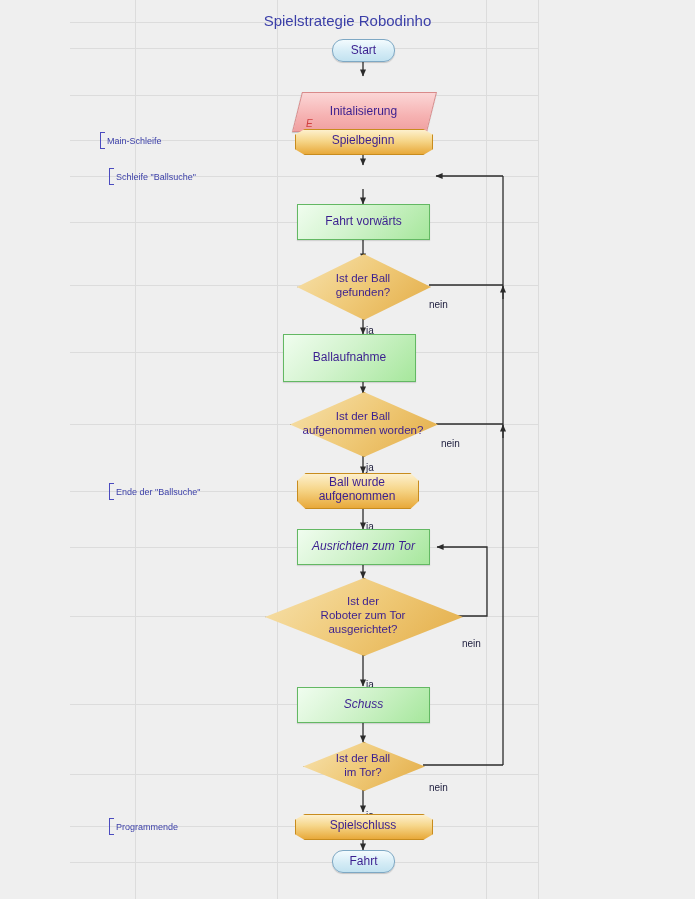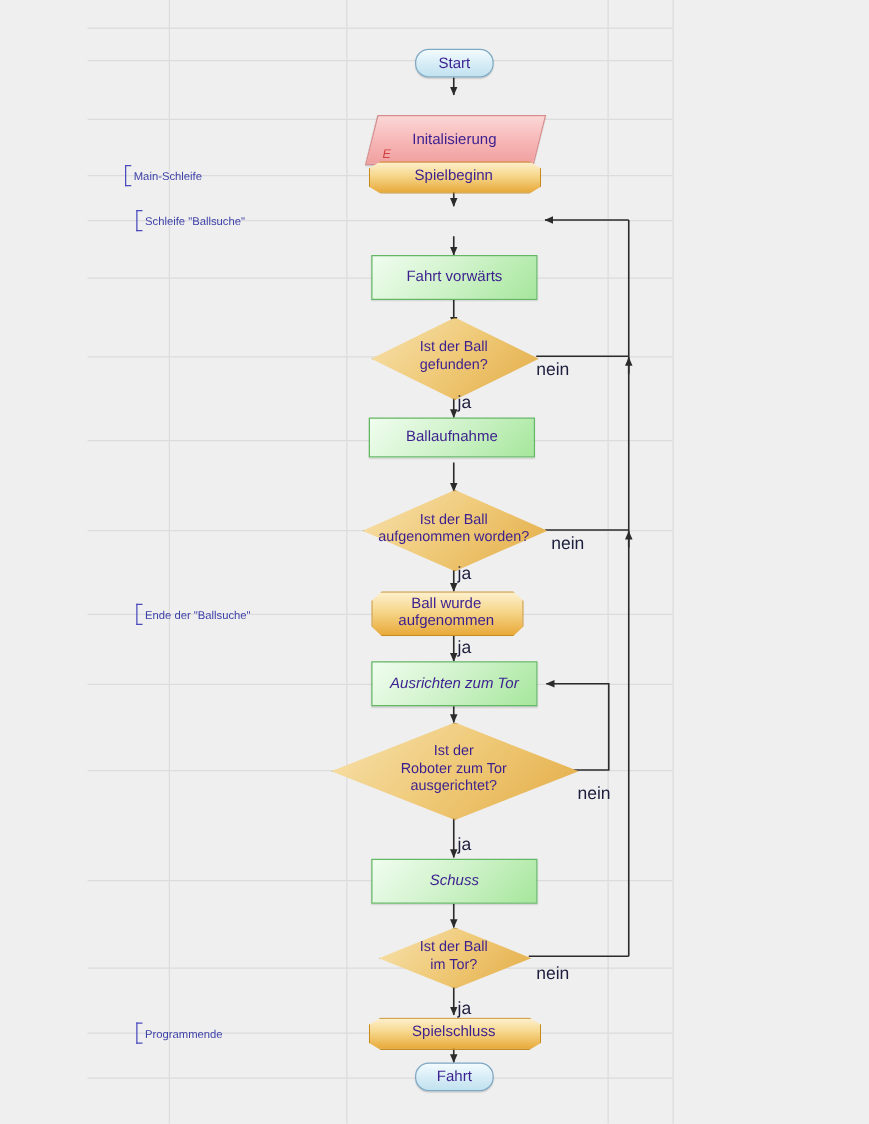--- a/index.html
+++ b/index.html
@@ -103,22 +103,23 @@
     position:absolute;left:0;top:0;width:100%;height:100%;
     display:flex;align-items:center;justify-content:center;
     color:#3b1f8f;font-size:11.5px;text-align:center;line-height:1.2;
     white-space:pre-line;
   }
 
   
   .edge-label{
     position:absolute;
     color:#1d1d3d;
-    font-size:14px;
+    font-size:10px;
     white-space:nowrap;
+    margin-top:12px;
   }
 
   
   .annot{position:absolute;display:flex;align-items:center;}
   .annot .brk{
     width:5px;height:17px;
     border:1.5px solid #4b4bbf;
     border-right:none;
     box-sizing:border-box;
   }
@@ -149,20 +150,21 @@
   <div class="gridline gh" style="left:70px;top:704px;width:468px;"></div>
   <div class="gridline gh" style="left:70px;top:774px;width:468px;"></div>
   <div class="gridline gh" style="left:70px;top:826px;width:468px;"></div>
   <div class="gridline gh" style="left:70px;top:862px;width:468px;"></div>
 
   <div class="gridline gv" style="left:135px;top:0;height:899px;"></div>
   <div class="gridline gv" style="left:277px;top:0;height:899px;"></div>
   <div class="gridline gv" style="left:486px;top:0;height:899px;"></div>
   <div class="gridline gv" style="left:538px;top:0;height:899px;"></div>
 
+  <div class="title" style="top:12px;">Spielstrategie Robodinho</div>
 
   <svg id="wires">
     <defs>
       <marker id="ah" markerWidth="8" markerHeight="8" refX="6.6" refY="3" orient="auto" markerUnits="userSpaceOnUse">
         <path d="M0,0 L7,3 L0,6 z" fill="#2b2b2b"></path>
       </marker>
     </defs>
     <g stroke="#2b2b2b" stroke-width="1.3" fill="none">
 
       <line x1="363" y1="62" x2="363" y2="76" marker-end="url(#ah)"></line>
@@ -248,21 +250,21 @@
   </div>
 
   <div class="dia-wrap" style="left:297px;top:254px;width:132px;height:64px;">
     <div class="dia-shape"></div>
     <div class="dia-text">Ist der Ball
 gefunden?</div>
   </div>
   <div class="edge-label" style="left:429px;top:287px;">nein</div>
   <div class="edge-label" style="left:366px;top:313px;">ja</div>
 
-  <div class="node process" style="left:295px;top:334px;width:133px;height:32px;">
+  <div class="node process" style="left:283px;top:334px;width:133px;height:48px;">
     <span>Ballaufnahme</span>
   </div>
 
   <div class="dia-wrap" style="left:290px;top:392px;width:146px;height:63px;">
     <div class="dia-shape"></div>
     <div class="dia-text">Ist der Ball
 aufgenommen worden?</div>
   </div>
   <div class="edge-label" style="left:441px;top:426px;">nein</div>
   <div class="edge-label" style="left:366px;top:450px;">ja</div>

